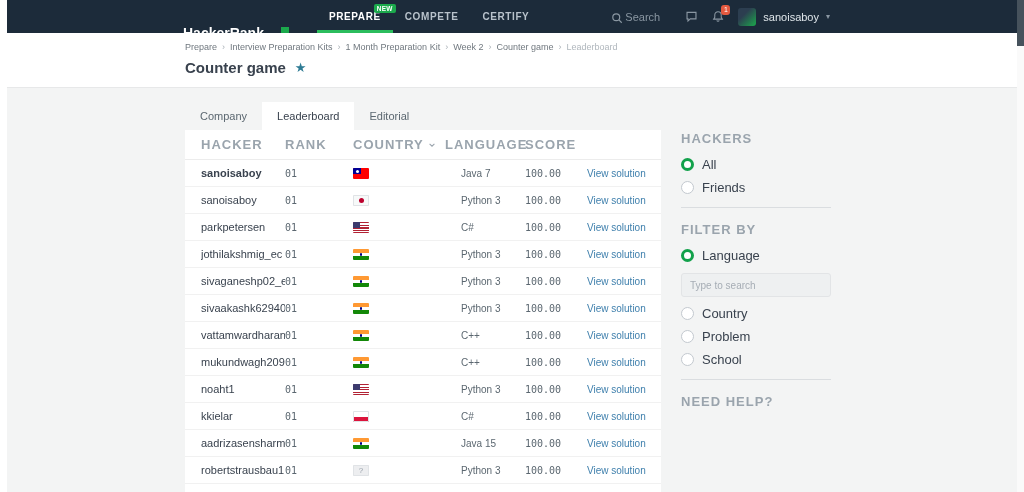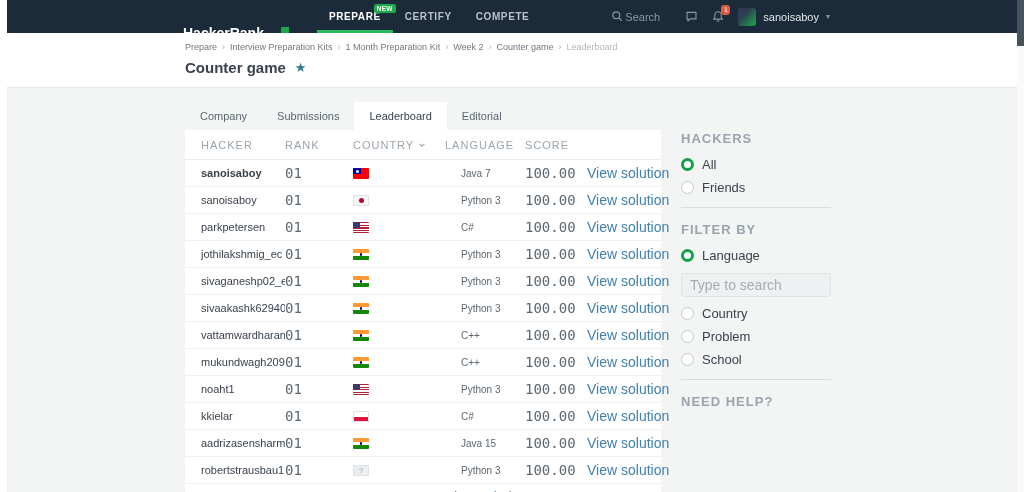--- a/index.html
+++ b/index.html
@@ -24,21 +24,21 @@
     font-size: 10px; font-weight: bold; letter-spacing: .6px; color: #b8c2cb;
     height: 100%; border-top: 3px solid transparent; border-bottom: 3px solid transparent;
     cursor: pointer; text-decoration: none;
   }
   .nav-item.active { color: #fff; border-bottom-color: #2bbd5d; }
   .nav-badge {
     position: absolute; top: 1px; right: -3px; background: #1ba94c; color: #fff;
     font-size: 6.5px; padding: 1px 3px; border-radius: 2px; letter-spacing: .3px;
   }
   .nav-right { margin-left: auto; display: flex; align-items: center; gap: 14px; }
-  .nav-search { display: flex; align-items: flex-start; }
+  .nav-search { display: flex; align-items: flex-end; }
   .nav-search input { background: transparent; border: none; outline: none; color: #cfd7dd; font-size: 11px; width: 48px; font-family: inherit; }
   .nav-search input::placeholder { color: #8a97a2; }
   .nav-ic { position: relative; display: flex; cursor: pointer; }
   .noti-badge {
     position: absolute; top: -5px; right: -6px; background: #e4593f; color: #fff;
     font-size: 7px; min-width: 9px; height: 10px; line-height: 10px; text-align: center;
     border-radius: 3px; padding: 0 2px;
   }
   .user { display: flex; align-items: center; gap: 7px; cursor: pointer; }
   .avatar { width: 18px; height: 18px; border-radius: 3px; background: linear-gradient(135deg, #2c3e50 35%, #1ba94c); }
@@ -58,28 +58,28 @@
   
   .main { background: #f3f4f4; flex: 1; display: flex; gap: 20px; padding: 14px 0 0 178px; align-items: flex-start; }
   .left { width: 476px; }
   .tabs { display: flex; }
   .tab { font-size: 11px; color: #5b6770; padding: 8px 15px; cursor: pointer; }
   .tab.active { background: #fff; color: #39424e; }
 
   .table { background: #fff; }
   .tr { display: grid; grid-template-columns: 84px 68px 92px 80px 62px 1fr; align-items: center; padding: 0 16px; }
   .thead { height: 30px; border-bottom: 1px solid #ececec; }
-  .th { font-size: 11px; letter-spacing: 1px; color: #9aa4ad; font-weight: normal; }
+  .th { font-size: 13px; letter-spacing: 1px; color: #9aa4ad; font-weight: bold; }
   .th-country { display: flex; align-items: center; gap: 4px; cursor: pointer; }
   .row { height: 27px; border-bottom: 1px solid #f1f1f1; }
   .td-hacker { font-size: 11px; color: #39424e; text-decoration: none; cursor: pointer; overflow: hidden; white-space: nowrap; }
   .td-hacker.bold { font-weight: bold; }
-  .mono { font-family: "DejaVu Sans Mono", monospace; font-size: 14px; color: #5b6770; }
+  .mono { font-family: "DejaVu Sans Mono", monospace; font-size: 10px; color: #5b6770; }
   .td-lang { font-size: 10px; color: #5b6770; margin-left: 16px; }
-  .td-view { font-size: 14px; color: #4080ad; text-align: right; white-space: nowrap; text-decoration: none; cursor: pointer; }
+  .td-view { font-size: 10px; color: #4080ad; text-align: right; white-space: nowrap; text-decoration: none; cursor: pointer; }
 
   
   .flag { width: 16px; height: 11px; display: inline-block; position: relative; border-radius: 1px; overflow: hidden; vertical-align: middle; }
   .flag-jp, .flag-pl, .flag-unknown { box-shadow: inset 0 0 0 1px #e0e3e6; }
   .flag-tw { background: #fe0000; }
   .flag-tw::before { content: ""; position: absolute; top: 0; left: 0; width: 8px; height: 5.5px; background: #000095; }
   .flag-tw::after { content: ""; position: absolute; top: 1.3px; left: 2.6px; width: 3px; height: 3px; border-radius: 50%; background: #fff; }
   .flag-jp { background: #f7f9f9; }
   .flag-jp::after { content: ""; position: absolute; top: 3px; left: 5.5px; width: 5px; height: 5px; border-radius: 50%; background: #bc002d; }
   .flag-us { background: repeating-linear-gradient(180deg, #b22234 0 1.3px, #fff 1.3px 2.6px); }
@@ -93,21 +93,21 @@
   
   .sidebar { width: 150px; margin-top: 29px; }
   .sec-title { font-size: 13px; letter-spacing: 1px; color: #9aa4ad; font-weight: bold; margin-bottom: 11px; }
   .opt { display: flex; align-items: center; gap: 8px; margin-bottom: 8px; cursor: pointer; }
   .opt-label { font-size: 13px; color: #39424e; text-align: center; }
   .radio { width: 13px; height: 13px; border-radius: 50%; border: 1px solid #c3c9cf; background: #fff; flex: none; }
   .radio.sel { border: 3.5px solid #12a14b; }
   .sidebar hr { border: none; border-top: 1px solid #dadde0; margin: 12px 0 14px; }
   .side-search {
     width: 100%; height: 24px; background: #eef0f1; border: 1px solid #e2e4e6; border-radius: 3px;
-    font-size: 14px; padding: 0 8px; color: #5b6770; margin: 2px 0 9px; outline: none; font-family: inherit;
+    font-size: 10px; padding: 0 8px; color: #5b6770; margin: 2px 0 9px; outline: none; font-family: inherit;
   }
   .side-search::placeholder { color: #a6adb5; }
   .help-link { display: flex; align-items: center; gap: 7px; margin-bottom: 9px; font-size: 11px; color: #4080ad; text-decoration: none; cursor: pointer; }
   .help-icon { display: flex; }
 
   
   .scrollbar { position: absolute; right: 0; top: 0; width: 7px; height: 100%; background: #fafafa; }
   .scroll-thumb { width: 100%; height: 46px; background: #46525c; }
 </style>
 </head>
@@ -119,24 +119,24 @@
     <div class="logo">
       <span>HackerRank</span>
       <span class="logo-block"></span>
     </div>
     <nav class="nav-menu">
         <a class="nav-item active">
           <span>PREPARE</span>
           <span class="nav-badge">NEW</span>
         </a>
         <a class="nav-item">
-          <span>CERTIFY</span>
+          <span>COMPETE</span>
         </a>
         <a class="nav-item">
-          <span>COMPETE</span>
+          <span>CERTIFY</span>
         </a>
       </nav>
     <div class="nav-right">
       <div class="nav-search">
         <span class="nav-ic">
           <svg width="12" height="12" viewBox="0 0 16 16">
               <circle cx="7" cy="7" r="4.6" fill="none" stroke="#8a97a2" stroke-width="1.6"></circle>
               <line x1="10.6" y1="10.6" x2="14.3" y2="14.3" stroke="#8a97a2" stroke-width="1.6"></line>
             </svg>
         </span>
@@ -174,21 +174,20 @@
     <div class="title-row">
       <h1>Counter game</h1>
       <span class="star">★</span>
     </div>
   </div>
 
   <div class="main">
     <div class="left">
       <div class="tabs">
           <div class="tab">Company</div>
-          <div class="tab">Submissions</div>
           <div class="tab active">Leaderboard</div>
           <div class="tab">Editorial</div>
         </div>
       <div class="table">
         <div class="tr thead">
           <span class="th">HACKER</span>
           <span class="th">RANK</span>
           <span class="th th-country">
             <span>COUNTRY</span>
             <svg width="8" height="8" viewBox="0 0 10 10">

